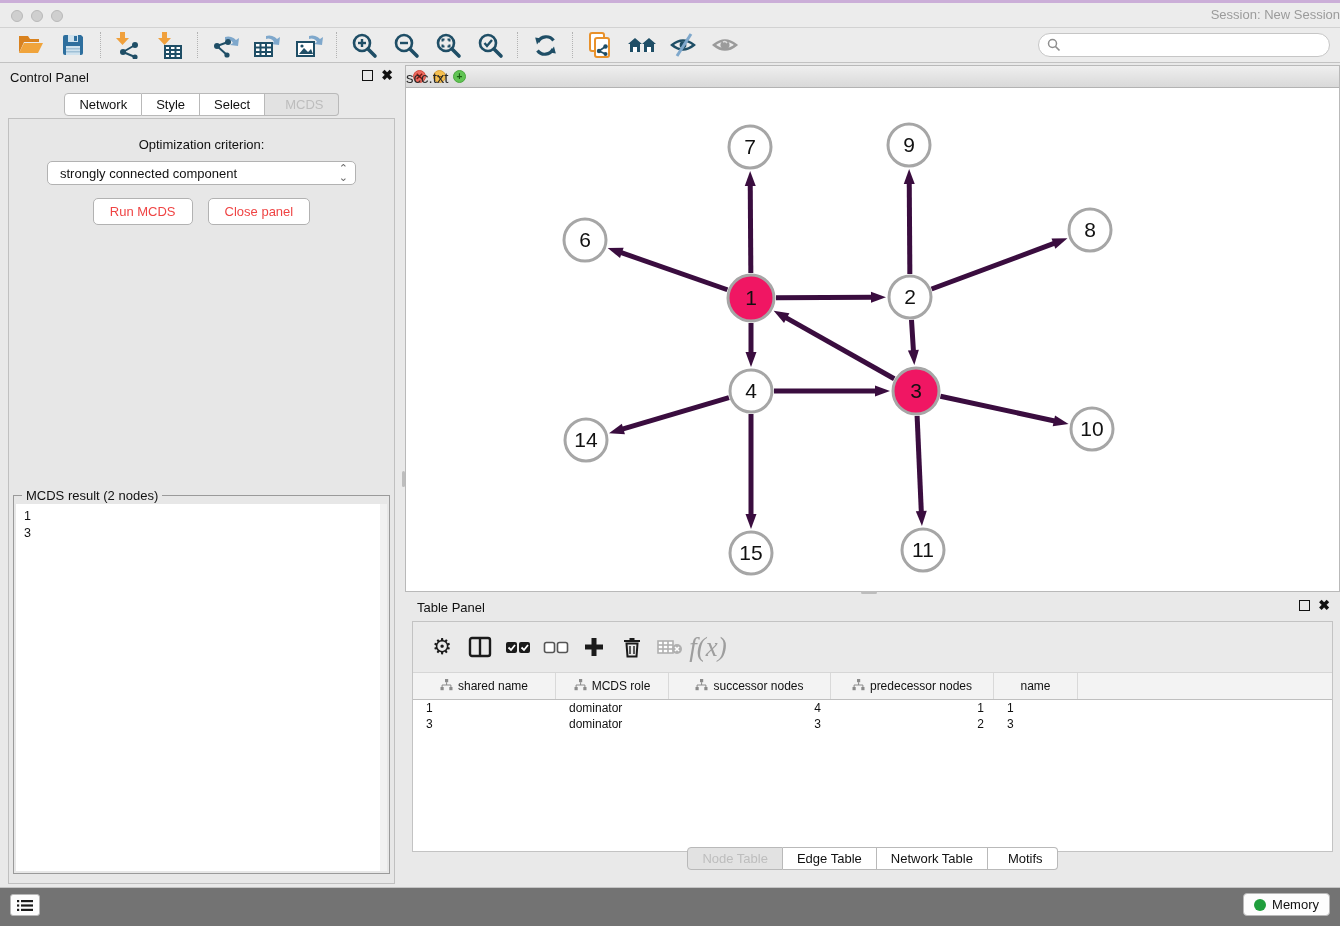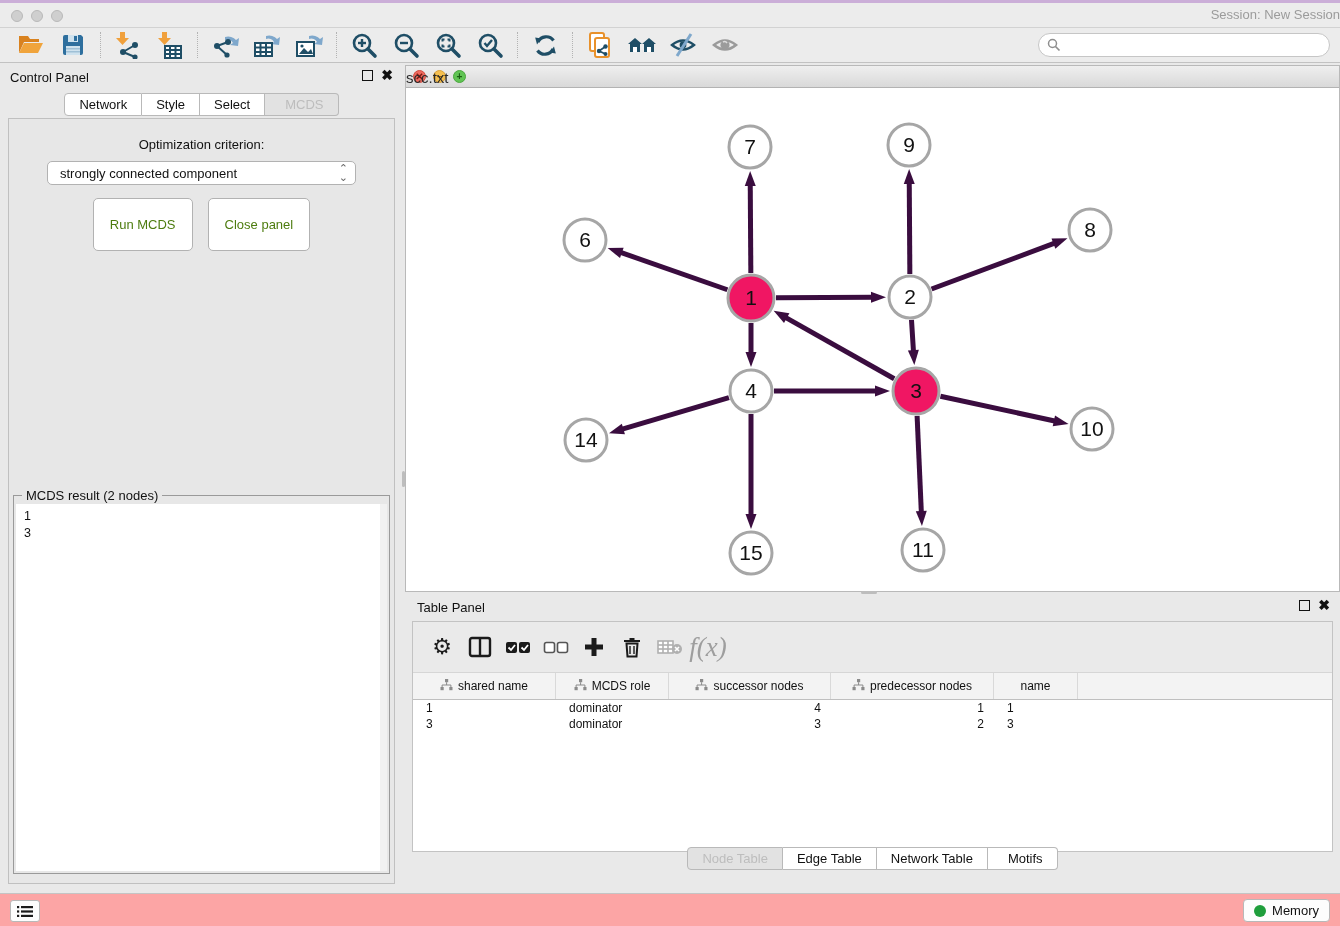--- a/index.html
+++ b/index.html
@@ -33,21 +33,21 @@
   .seg-tabs .tab { padding:3px 14px; font-size:13px; color:#111; background:#fff; border:1px solid #b9b9b9; border-left:none; cursor:pointer; }
   .seg-tabs .tab:first-child { border-left:1px solid #b9b9b9; border-radius:4px 0 0 4px; }
   .seg-tabs .tab:last-child { border-radius:0 4px 4px 0;padding-left:20px; }
   .seg-tabs .tab.active { background:#e2e2e2; color:#bdbdbd; }
 
   .cp-body { position:absolute; left:8px; right:8px; top:55px; bottom:9px; background:#e7e7e7; border:1px solid #c0c0c0; }
   .opt-label { margin-top:18px; text-align:center; font-size:13px; color:#111; }
   .dropdown { position:relative; margin:9px 38px 0 38px; height:24px; background:#fff; border:1px solid #b2b2b2; border-radius:5px; display:flex; align-items:center; padding:0 22px 0 12px; font-size:13px; color:#111; cursor:pointer; }
   .dropdown .stepper { position:absolute; right:7px; top:2px; font-size:11px; color:#666; line-height:9px; text-align:center; }
   .btn-row { display:flex; justify-content:center; gap:15px; margin-top:13px; }
-  .push-btn { background:#fff; border:1px solid #b2b2b2; border-radius:5px; padding:18px 16px; font-size:13px; color:#4d7c0f; cursor:pointer; }
+  .push-btn { background:#fff; border:1px solid #b2b2b2; border-radius:5px; padding:5px 16px; font-size:13px; color:#ef4444; cursor:pointer; }
 
   .result-group { position:absolute; left:4px; right:4px; top:376px; height:379px; border:1px solid #9a9a9a; }
   .result-legend { position:absolute; top:-8px; left:8px; background:#e7e7e7; padding:0 4px; font-size:13px; color:#111; }
   .result-area { position:absolute; inset:8px 2px 2px 2px; background:#fff; overflow:hidden; padding:4px 0 0 8px; }
   .result-line { font-size:12.5px; color:#111; line-height:17px; }
   .result-scroll { position:absolute; top:8px; bottom:2px; right:2px; width:7px; background:#f1f1f1; }
 
   
   .network-window { position:absolute; left:405px; top:65px; width:935px; height:527px; border:1px solid #b9b9b9; background:#fff; }
   .nw-titlebar { position:relative; height:22px; background:linear-gradient(#efefef,#d9d9d9); border-bottom:1px solid #b3b3b3; }
@@ -75,21 +75,21 @@
   .ntable .thr { display:grid; grid-template-columns:143px 113px 162px 163px 84px 1fr; background:#f3f3f3; border-top:1px solid #d6d6d6; border-bottom:1px solid #bfbfbf; height:28px; }
   .ntable .th { display:flex; align-items:center; justify-content:center; gap:5px; border-right:1px solid #d9d9d9; font-size:12px; }
   .ntable .tr { display:grid; grid-template-columns:143px 113px 162px 163px 84px 1fr; height:16px; cursor:default; }
   .ntable .td { padding:1px 8px 0 8px; font-size:12px; }
   .ntable .td.left { text-align:left; padding-left:13px; }
   .ntable .td.right { text-align:right; padding-right:10px; }
 
   .tp-tabs { position:absolute; left:0; right:0; top:252px; display:flex; }
 
   
-  .statusbar { position:absolute; left:0; right:0; bottom:0; height:33px; background:#fca5a5; border-top:1px solid #c4c4c4; }
+  .statusbar { position:absolute; left:0; right:0; bottom:0; height:39px; background:#737373; border-top:1px solid #c4c4c4; }
   .list-btn { position:absolute; left:10px; top:6px; width:30px; height:22px; background:#fdfdfd; border:1px solid #b8b8b8; border-radius:3px; display:flex; align-items:center; justify-content:center; cursor:pointer; }
   .memory-btn { position:absolute; right:10px; top:5px; height:23px; background:#fdfdfd; border:1px solid #b8b8b8; border-radius:4px; display:flex; align-items:center; gap:6px; padding:0 10px; font-size:13px; color:#111; cursor:pointer; }
   .mem-dot { width:12px; height:12px; border-radius:50%; background:#1f9e3c; }
 </style>
 </head>
 <body>
 
 <div class="screen">
   <div class="desktop-strip"></div>
 

